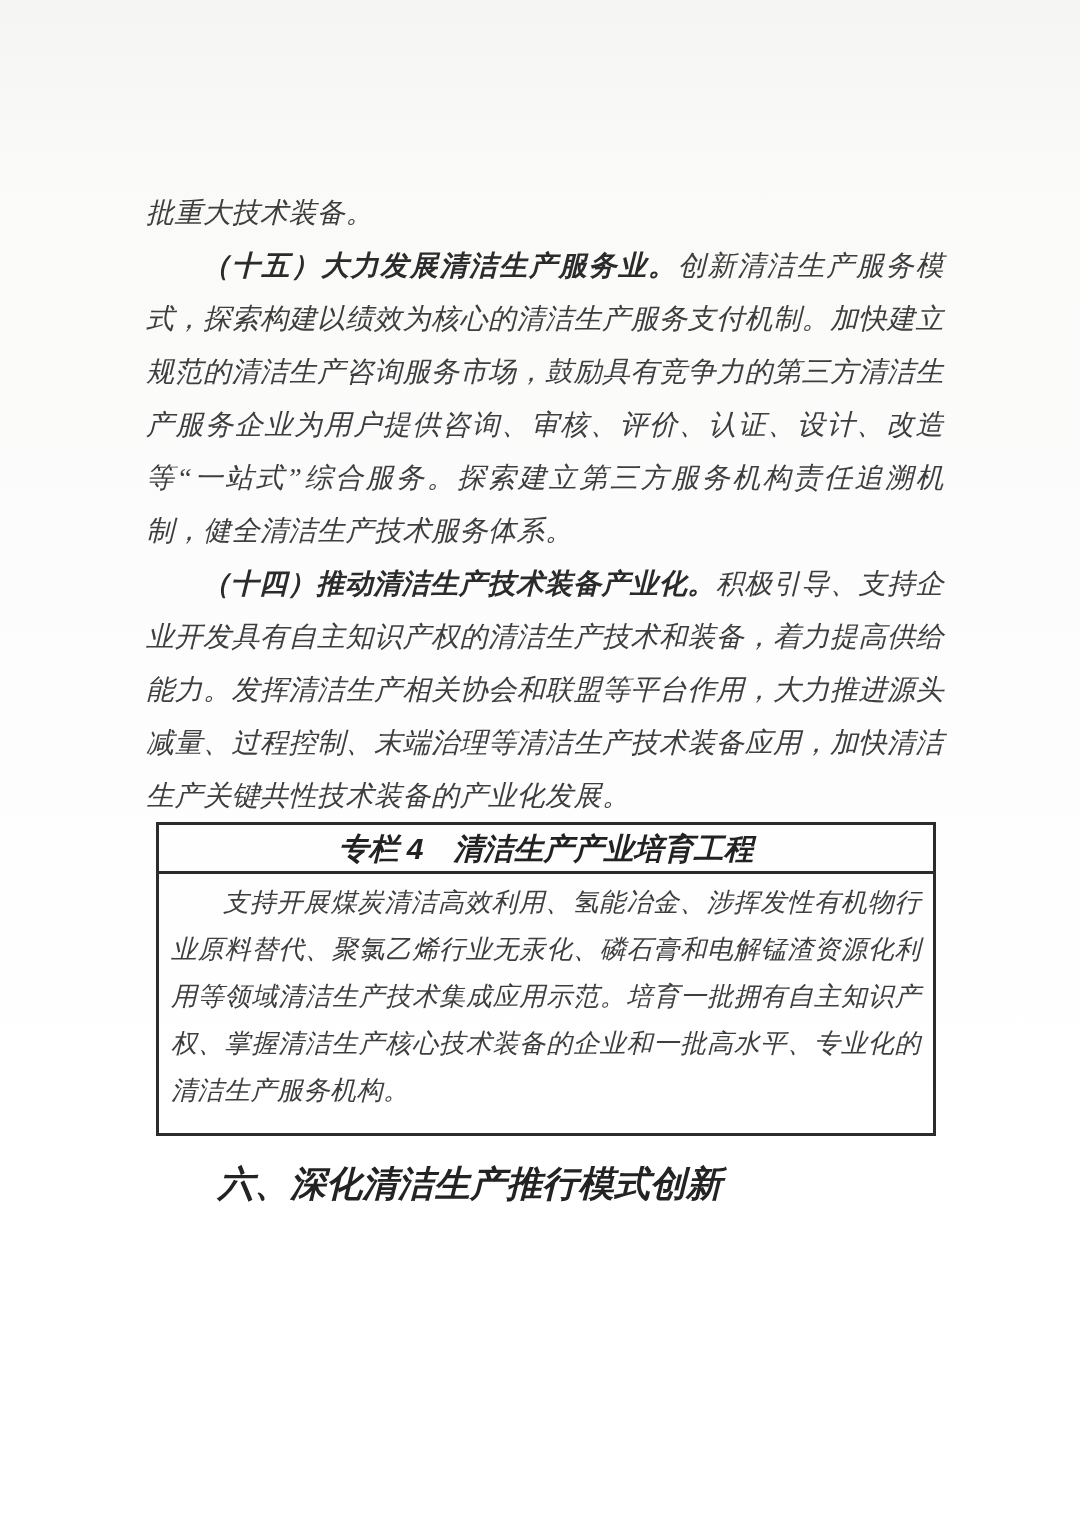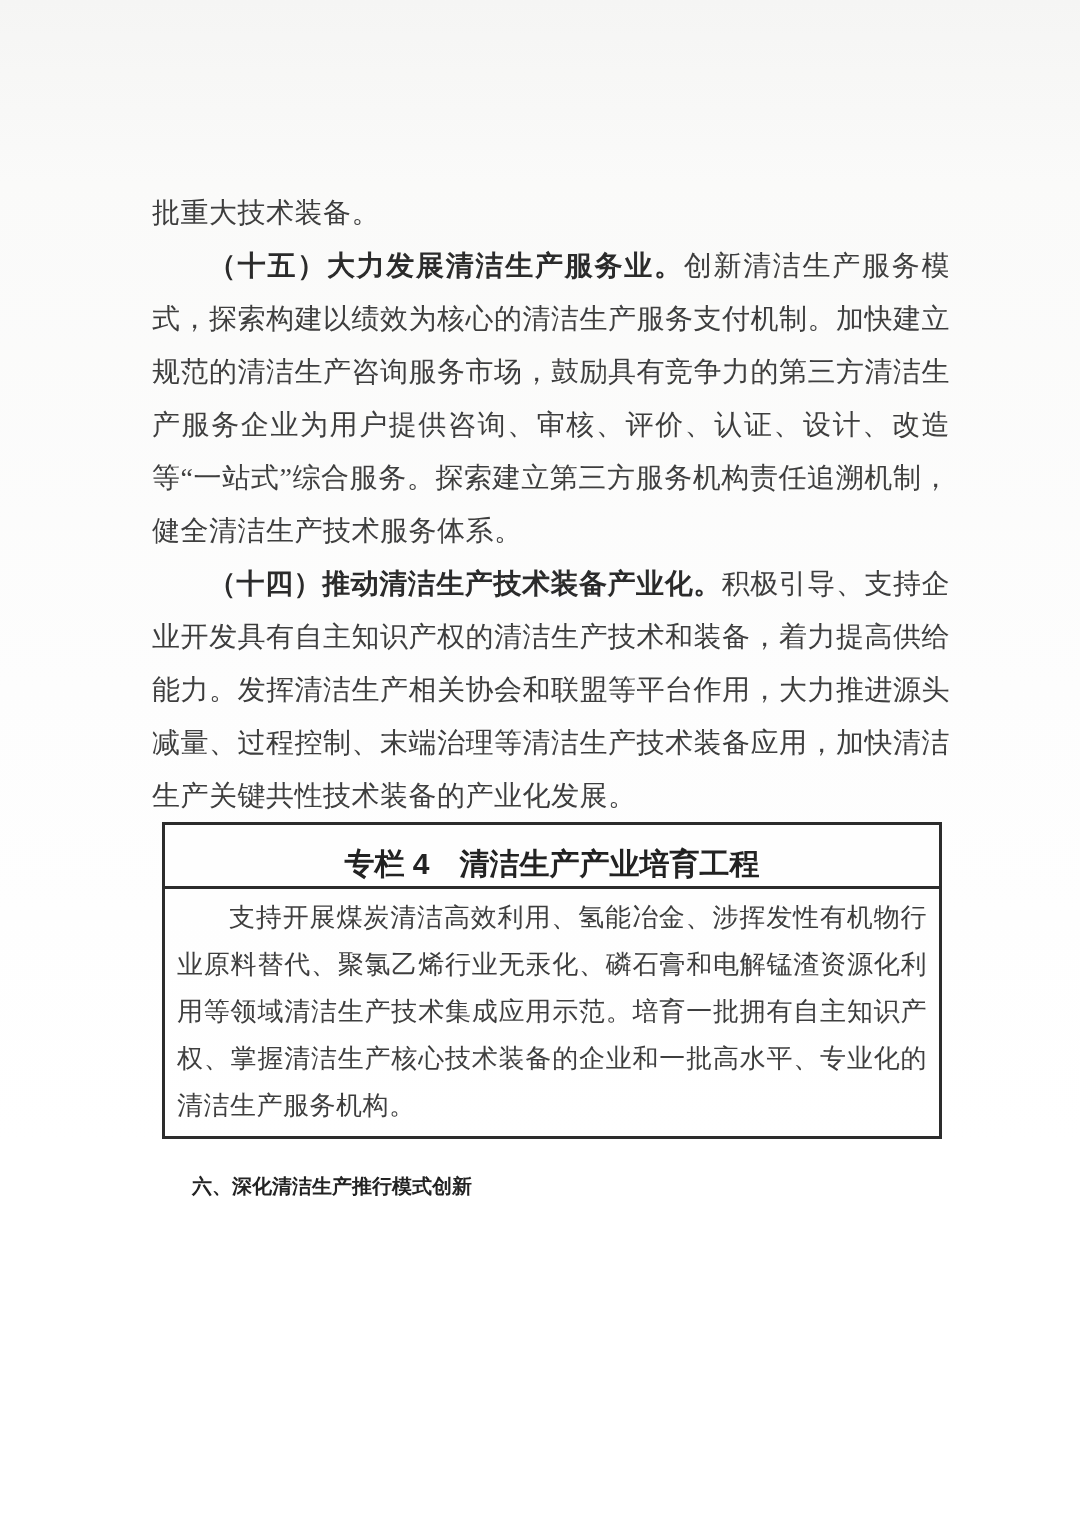--- a/index.html
+++ b/index.html
@@ -10,23 +10,24 @@
     width: 1080px;
     height: 1527px;
     margin: 0 auto;
     background: linear-gradient(180deg, #f5f5f4 0%, #fafaf9 12%, #fdfdfd 45%, #ffffff 75%);
     overflow: hidden;
     font-family: "Liberation Serif", "DejaVu Serif", serif;
   }
 
   .content {
     position: absolute;
-    left: 152px;
+    left: 146px;
     top: 186px;
     width: 798px;
+    font-style: italic;
   }
 
   .para {
     margin: 0;
     font-size: 28px;
     line-height: 53px;
     letter-spacing: 0.5px;
     text-align: justify;
     color: #3e3e3e;
   }
@@ -42,43 +43,43 @@
     margin: 0 8px 21px 10px;
     border: 3px solid #2c2c2c;
     background: rgba(255,255,255,0.35);
   }
 
   .callout-title {
     font-family: "Liberation Sans", "DejaVu Sans", sans-serif;
     font-weight: 700;
     font-size: 30px;
     line-height: 36px;
-    padding: 21px 0 4px 0;
+    padding: 6px 0 4px 0;
     text-align: center;
     color: #222222;
     border-bottom: 3px solid #2c2c2c;
     margin: 0;
   }
 
   .callout-body {
     margin: 0;
     font-size: 26px;
     line-height: 47px;
-    padding: 5px 12px 7px 12px;
+    padding: 5px 12px 19px 12px;
     text-indent: 2em;
     text-align: justify;
     letter-spacing: 0.5px;
     color: #3e3e3e;
   }
 
   .section-heading {
     margin: 0;
     font-family: "Liberation Sans", "DejaVu Sans", sans-serif;
     font-weight: 700;
-    font-size: 20px;
+    font-size: 36px;
     line-height: 53px;
     text-indent: 2em;
     color: #232323;
   }
 </style>
 </head>
 <body>
 
 <div class="page">
   <div class="content">

